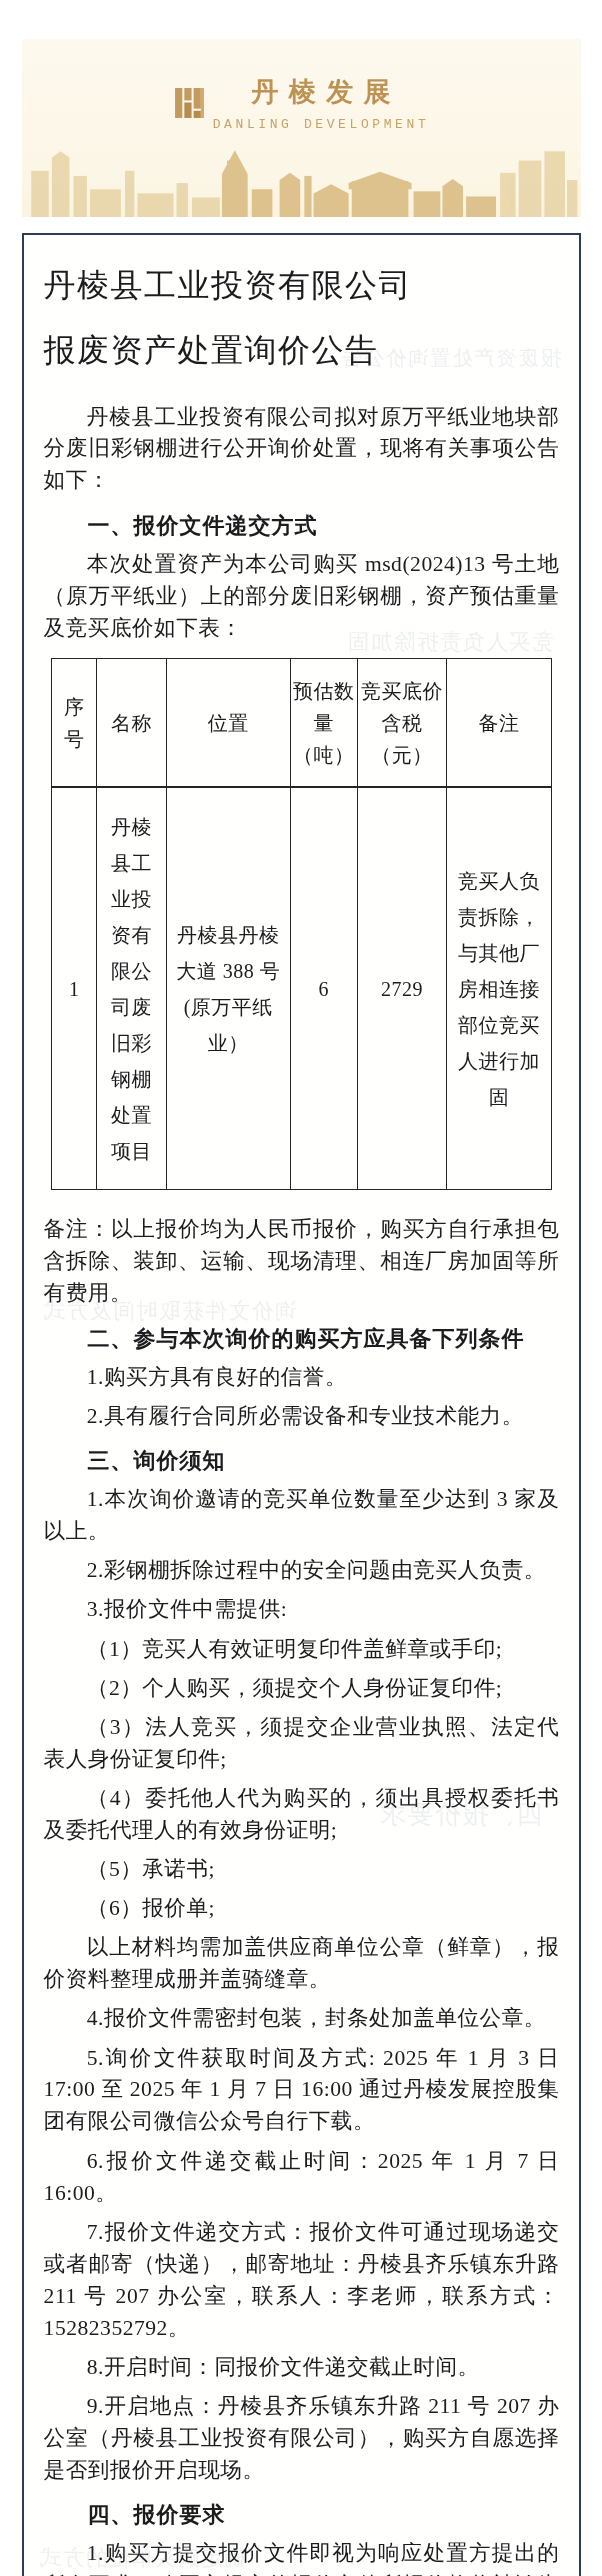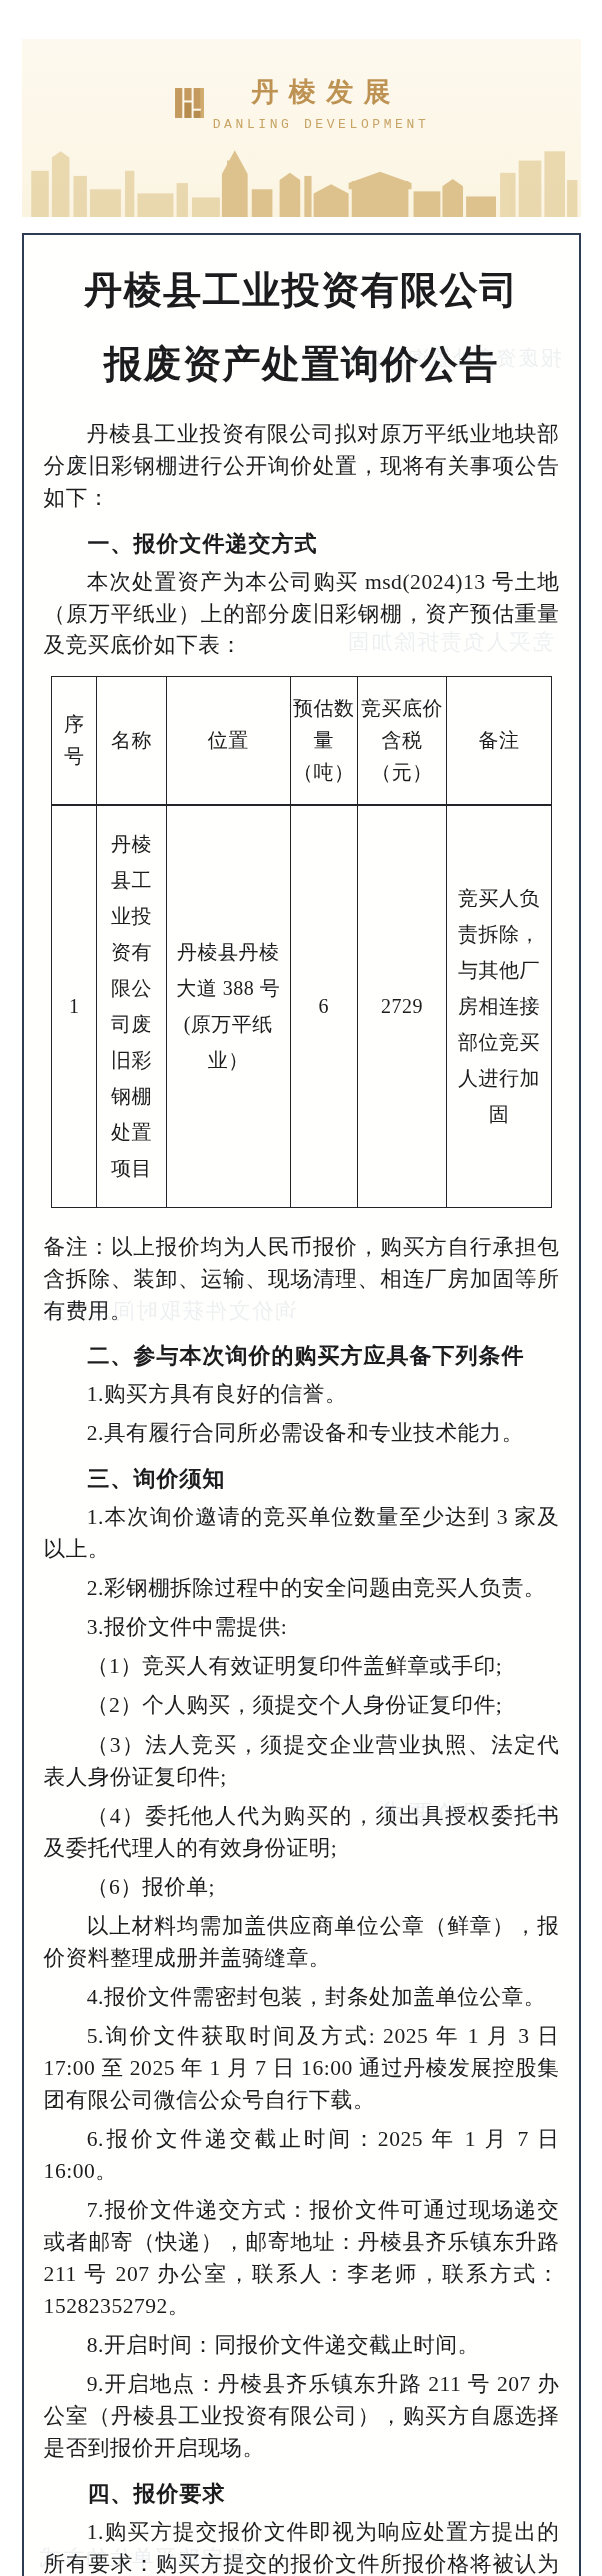--- a/index.html
+++ b/index.html
@@ -26,21 +26,21 @@
     margin-top:7.2px; font-size:13px; letter-spacing:3.6px; color:#c7a364;
     font-family:"Liberation Mono","DejaVu Sans Mono",monospace;
   }
   .skyline { position:absolute; left:0; bottom:0; width:100%; height:77px; display:block; }
   
   .doc {
     width:559px; margin:15.5px auto 0 auto; background:#fffffe;
     border:2.1px solid #2d3c52; position:relative;
     padding:21.6px 19.6px 49px 19.6px;
   }
-  .doc-title { text-align:center; font-weight:bold; font-size:38px; letter-spacing:1.5px; margin-top:6.2px; }
+  .doc-title { text-align:left; font-weight:normal; font-size:32px; letter-spacing:1.5px; margin-top:6.2px; }
   .doc-title.second { margin-top:17.5px; }
   .body-text { font-size:21.6px; line-height:1.48; letter-spacing:0.5px; text-align:justify; }
   p.para { margin:7.2px 0; text-indent:2em; }
   p.flush { text-indent:0;margin-top:24px; }
   .sec-heading {
     font-family:"Liberation Sans","DejaVu Sans",sans-serif;
     font-weight:bold; font-size:22px; letter-spacing:1px;
     margin:12.4px 0 7.2px 0; text-indent:2em; line-height:1.45;
   }
   
@@ -155,20 +155,21 @@
   <div class="sec-heading">三、询价须知</div>
   <div>
 
   <p class="para">1.本次询价邀请的竞买单位数量至少达到 3 家及以上。</p>
       <p class="para">2.彩钢棚拆除过程中的安全问题由竞买人负责。</p>
       <p class="para">3.报价文件中需提供:</p>
       <p class="para">（1）竞买人有效证明复印件盖鲜章或手印;</p>
       <p class="para">（2）个人购买，须提交个人身份证复印件;</p>
       <p class="para">（3）法人竞买，须提交企业营业执照、法定代表人身份证复印件;</p>
       <p class="para">（4）委托他人代为购买的，须出具授权委托书及委托代理人的有效身份证明;</p>
+      <p class="para">（5）承诺书;</p>
       <p class="para">（6）报价单;</p>
       <p class="para">以上材料均需加盖供应商单位公章（鲜章），报价资料整理成册并盖骑缝章。</p>
       <p class="para">4.报价文件需密封包装，封条处加盖单位公章。</p>
       <p class="para">5.询价文件获取时间及方式: 2025 年 1 月 3 日 17:00 至 2025 年 1 月 7 日 16:00 通过丹棱发展控股集团有限公司微信公众号自行下载。</p>
       <p class="para">6.报价文件递交截止时间：2025 年 1 月 7 日 16:00。</p>
       <p class="para">7.报价文件递交方式：报价文件可通过现场递交或者邮寄（快递），邮寄地址：丹棱县齐乐镇东升路 211 号 207 办公室，联系人：李老师，联系方式：15282352792。</p>
       <p class="para">8.开启时间：同报价文件递交截止时间。</p>
       <p class="para">9.开启地点：丹棱县齐乐镇东升路 211 号 207 办公室（丹棱县工业投资有限公司），购买方自愿选择是否到报价开启现场。</p>
     </div>
 

